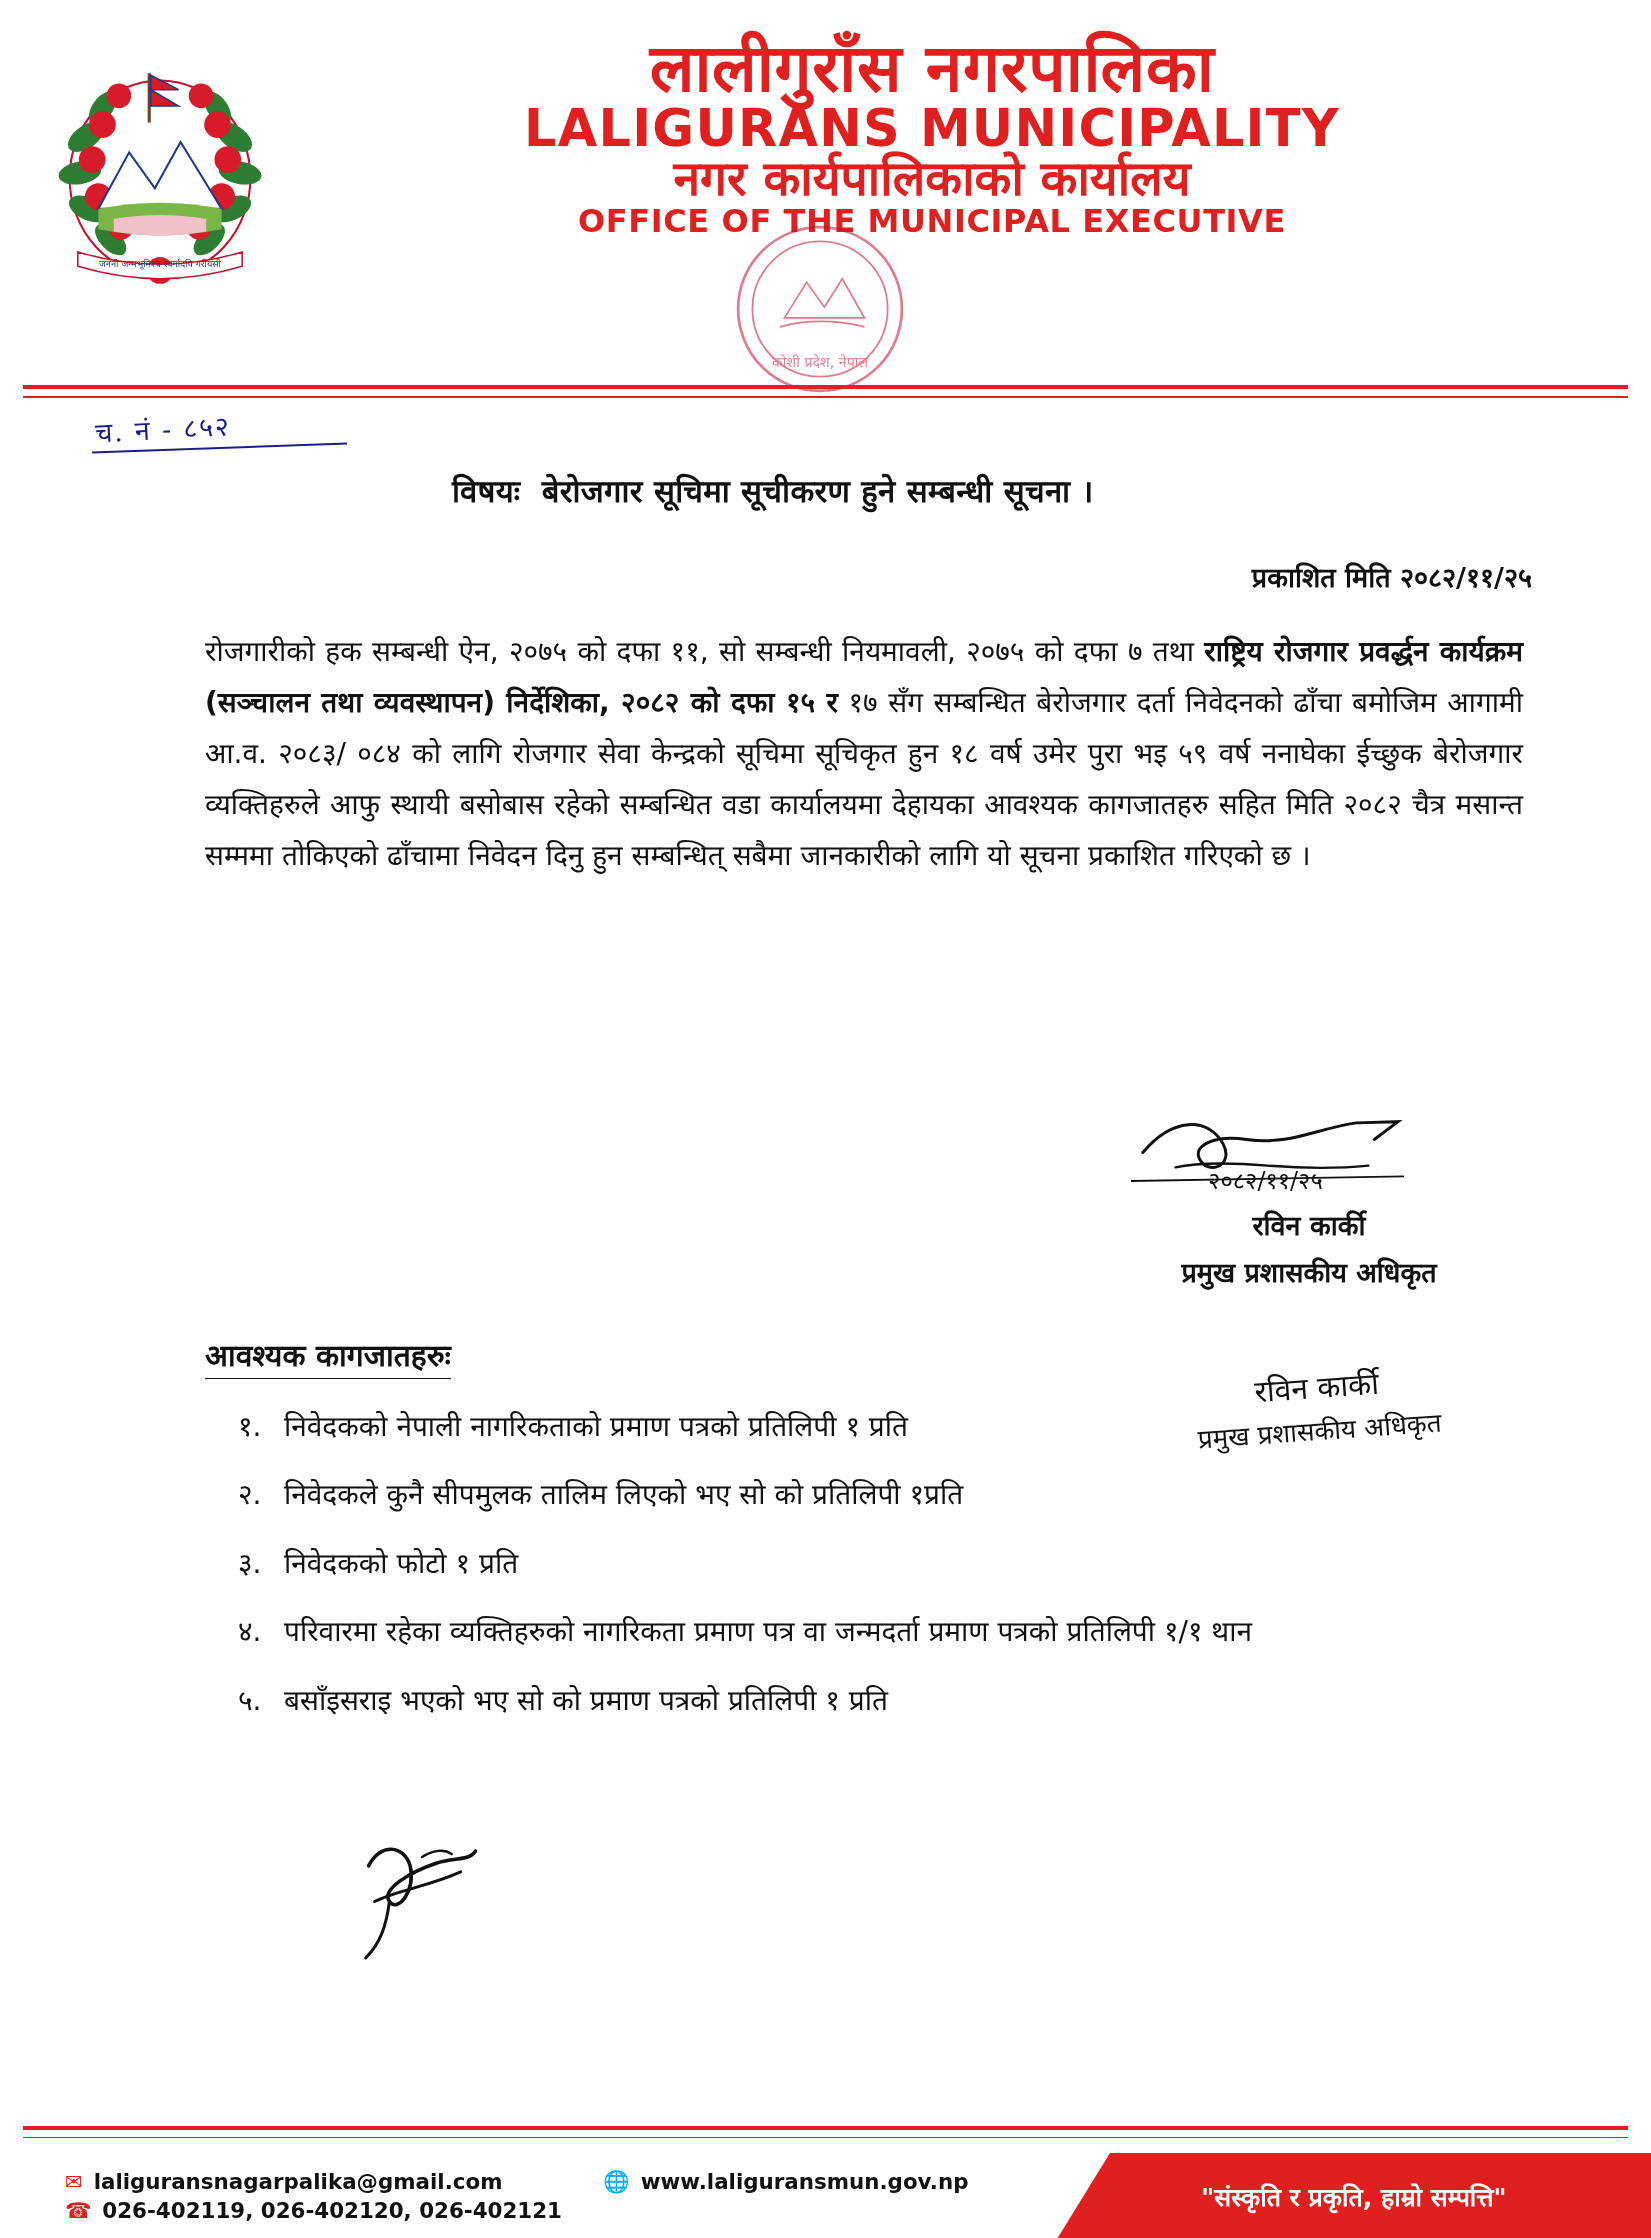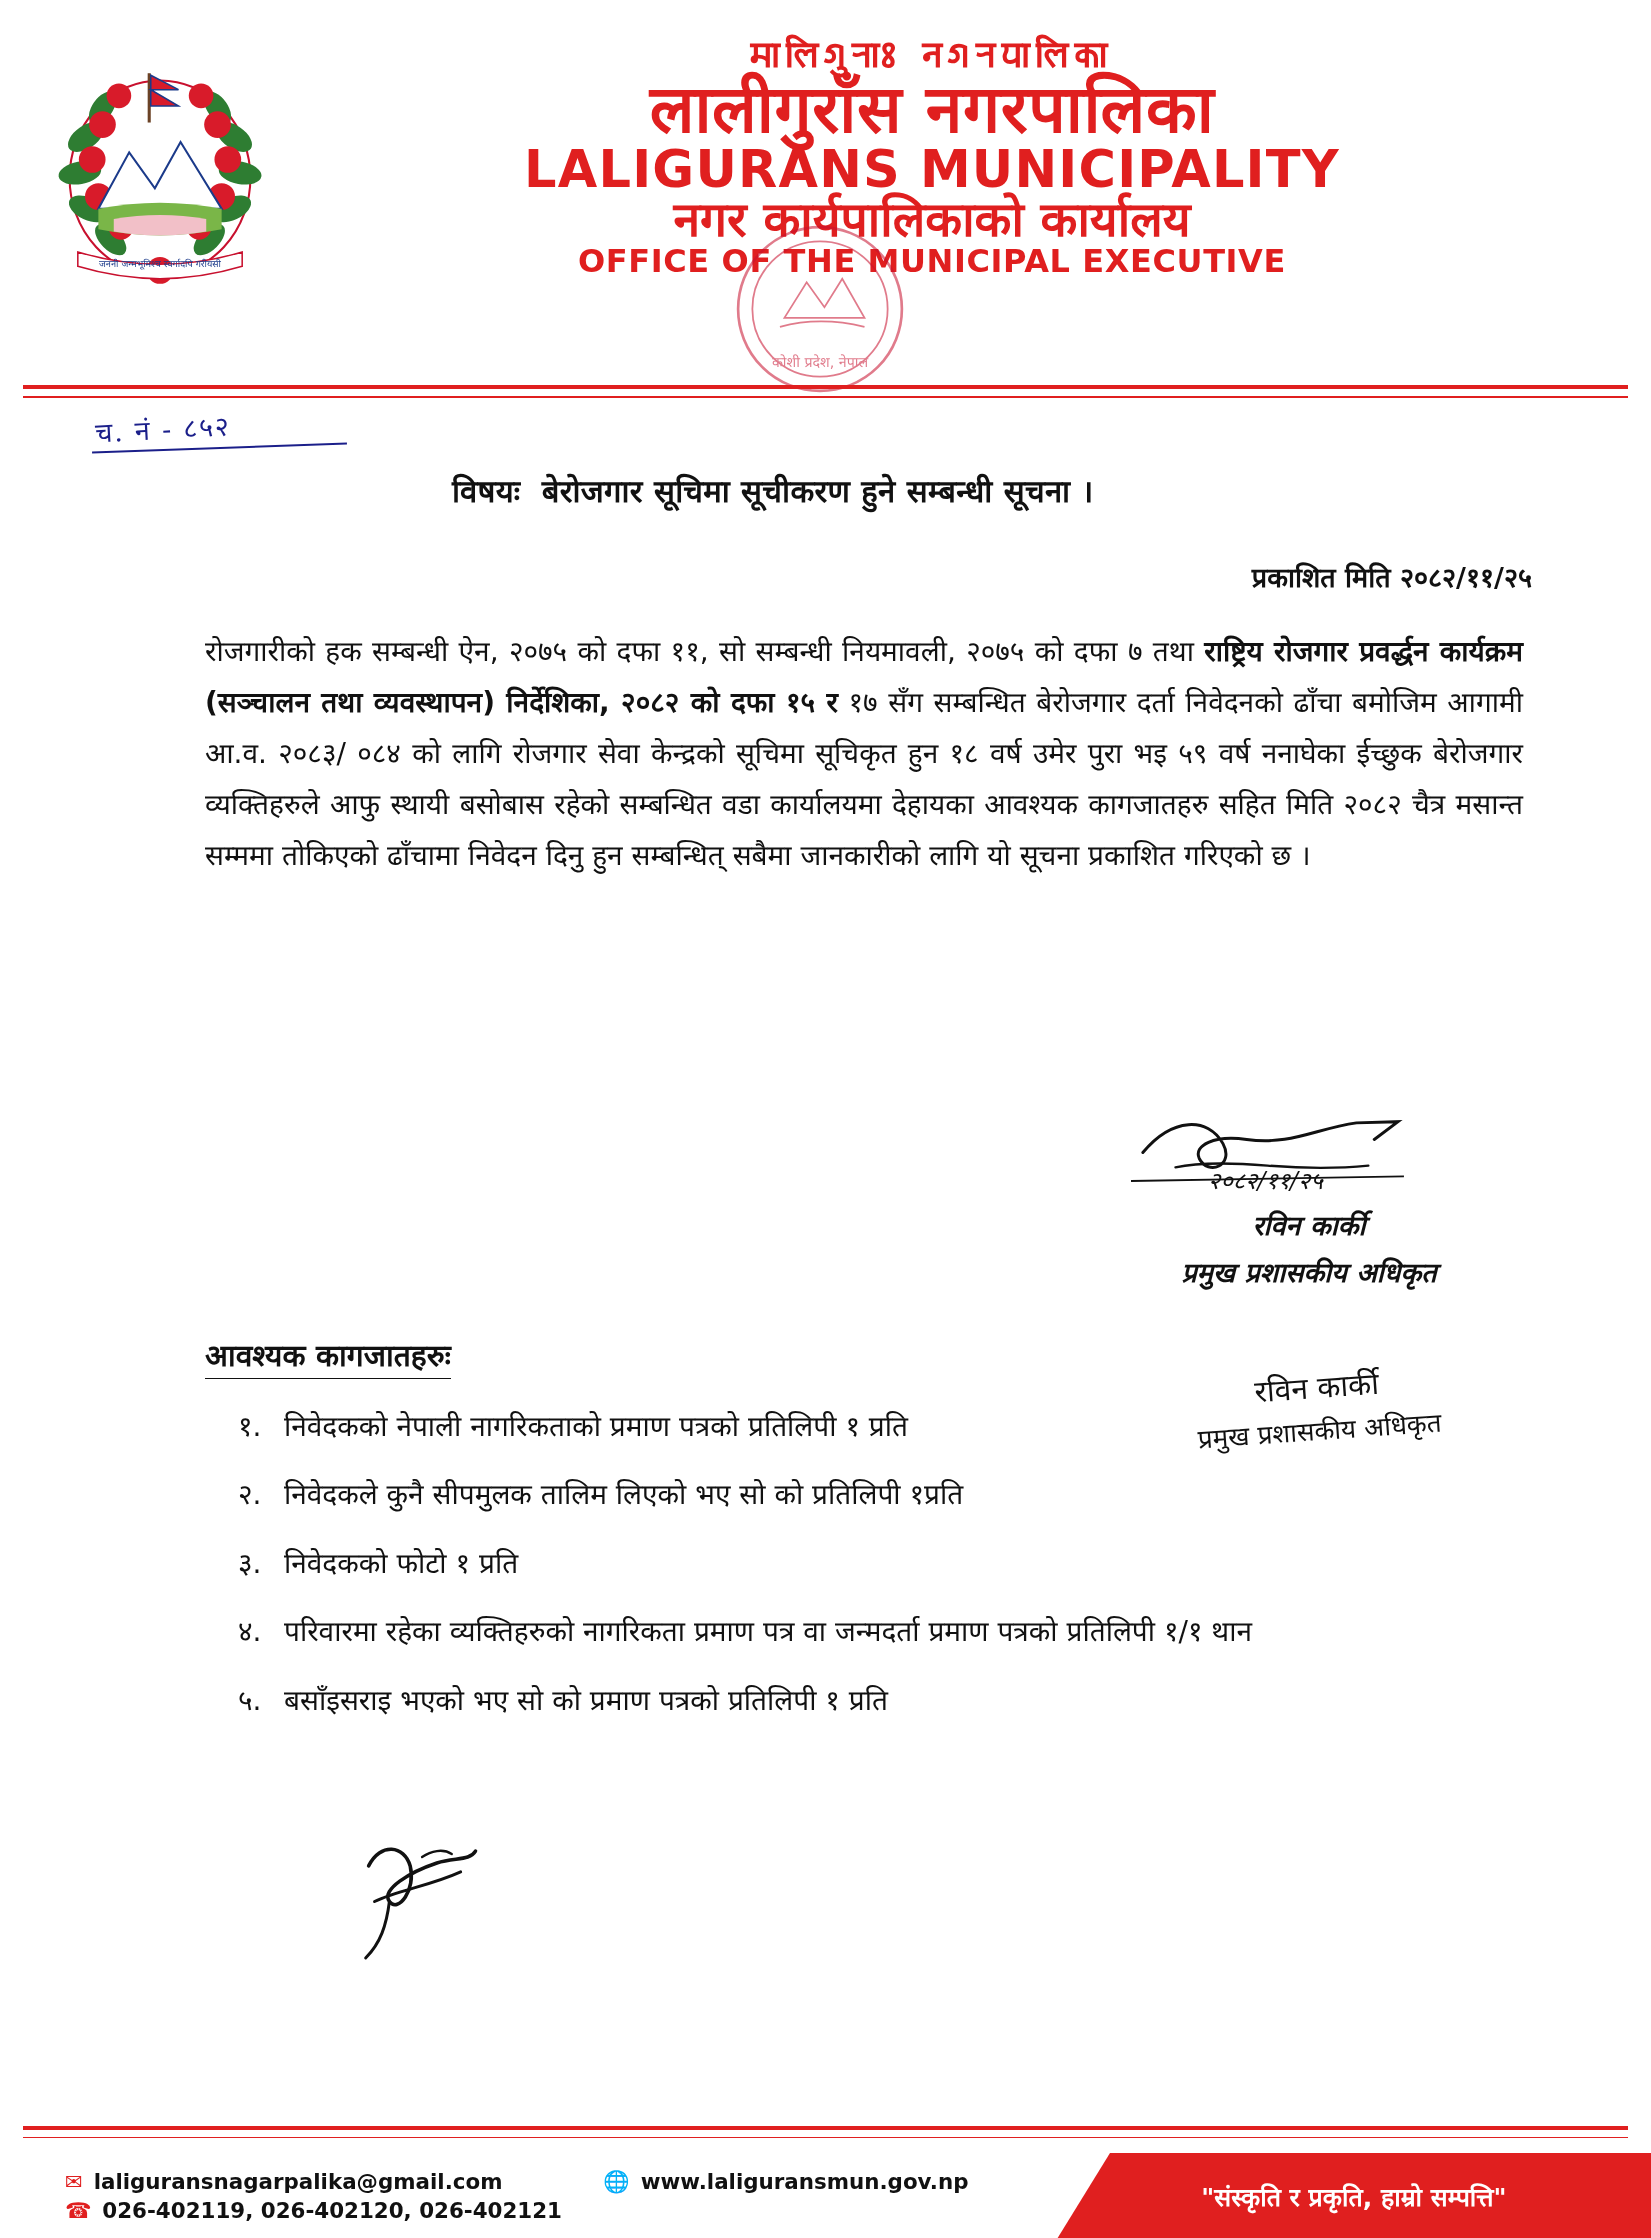--- a/index.html
+++ b/index.html
@@ -155,21 +155,20 @@
   }
   .body-text b { font-weight: bold; }
 
   
   .sig1 {
     position: absolute;
     right: 152px;
     top: 1111px;
     text-align: center;
     width: 380px;
-    font-style: italic;
   }
   .sig1-scribble {
     height: 89px;
     position: relative;
   }
   .sig1-scribble svg { position:absolute; left:0; top:0; width:100%; height:100%; }
   .sig1-name {
     font-size: 27px;
     font-weight: bold;
     margin-top: 6px;
@@ -345,21 +344,20 @@
           <path d="M40 140 Q100 128 160 140 L160 160 Q100 172 40 160 Z" fill="#7ab648"></path>
           <path d="M55 150 Q100 142 145 150 L145 162 Q100 170 55 162 Z" fill="#f2c0c8"></path>
 
           <path d="M20 182 Q100 206 180 182 L180 196 Q100 220 20 196 Z" fill="#ffffff" stroke="#c8102e" stroke-width="1.5"></path>
           <text x="100" y="197" font-size="9" text-anchor="middle" fill="#1b3a8a" font-family="DejaVu Sans, sans-serif">जननी जन्मभूमिश्च स्वर्गादपि गरीयसी</text>
         </g>
       </svg>
     </div>
 
     <div class="header-text">
-      <div class="h-ranjana">𑐩𑐵𑐮𑐶𑐐𑐸𑐬𑐵𑑅 𑐣𑐐𑐬𑐥𑐵𑐮𑐶𑐎𑐵</div>
       <div class="h-np-main">लालीगुराँस नगरपालिका</div>
       <div class="h-en-main">LALIGURANS MUNICIPALITY</div>
       <div class="h-np-sub">नगर कार्यपालिकाको कार्यालय</div>
       <div class="h-en-sub">OFFICE OF THE MUNICIPAL EXECUTIVE</div>
     </div>
 
     <div class="seal">
       <svg viewBox="0 0 200 200" xmlns="http://www.w3.org/2000/svg">
         <circle cx="100" cy="100" r="92" fill="none" stroke="#c8102e" stroke-width="3"></circle>
         <circle cx="100" cy="100" r="76" fill="none" stroke="#c8102e" stroke-width="2"></circle>

